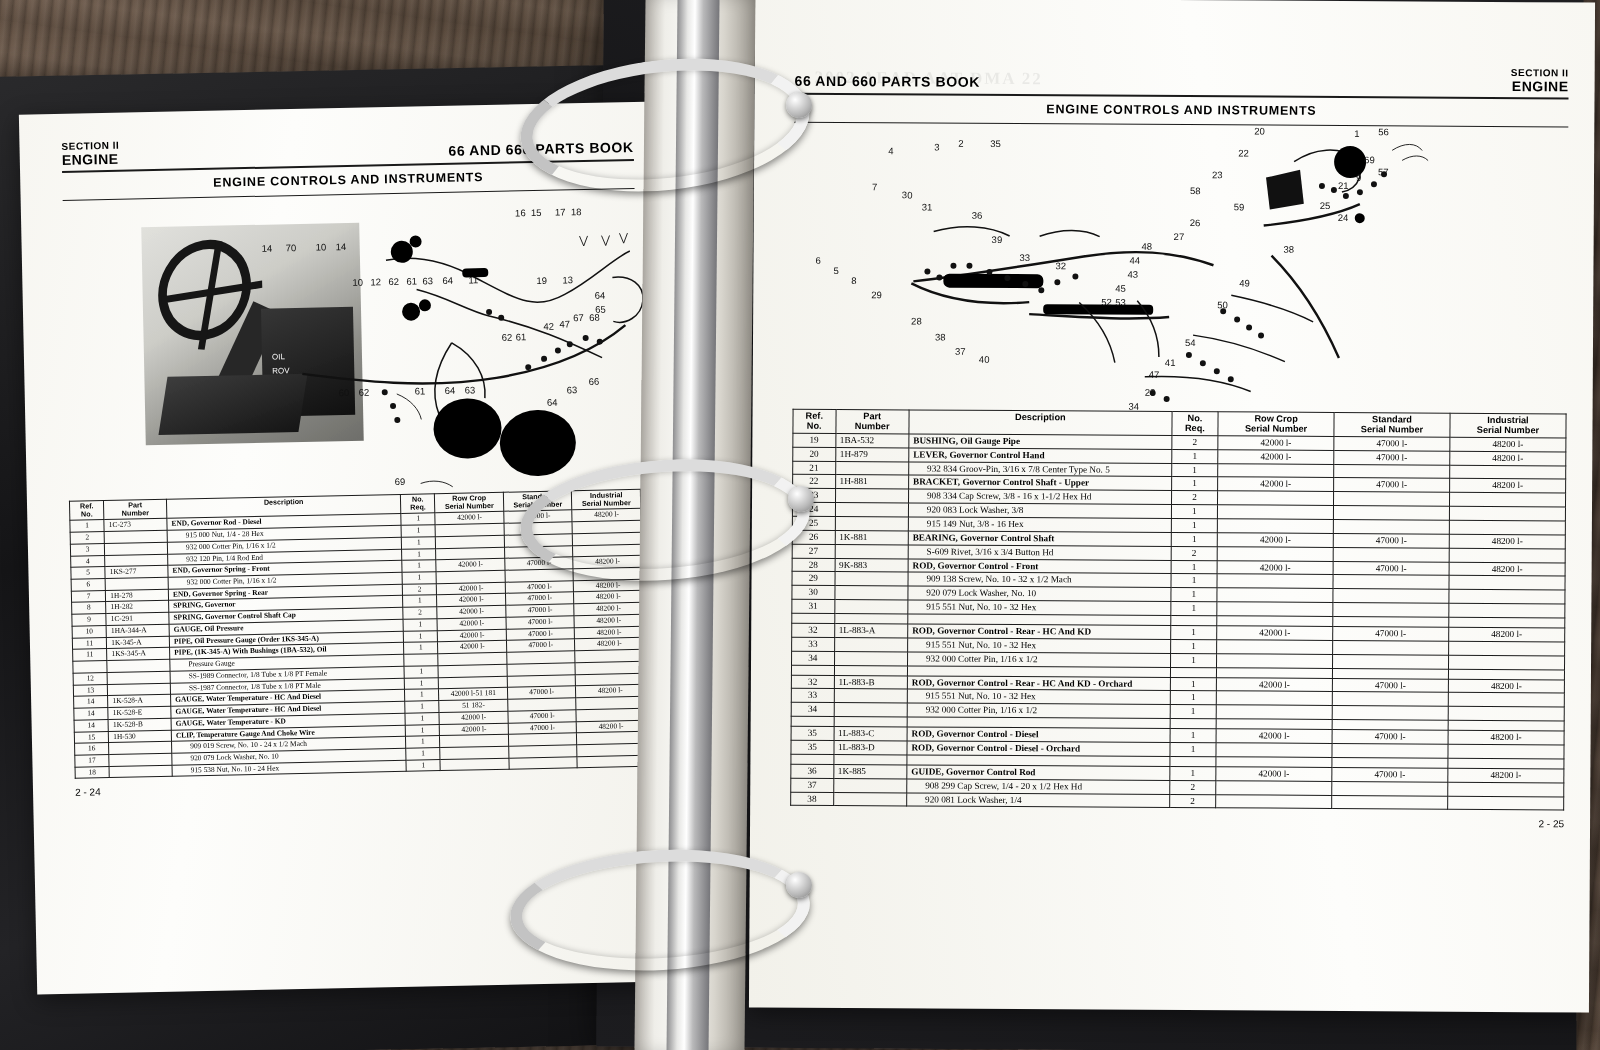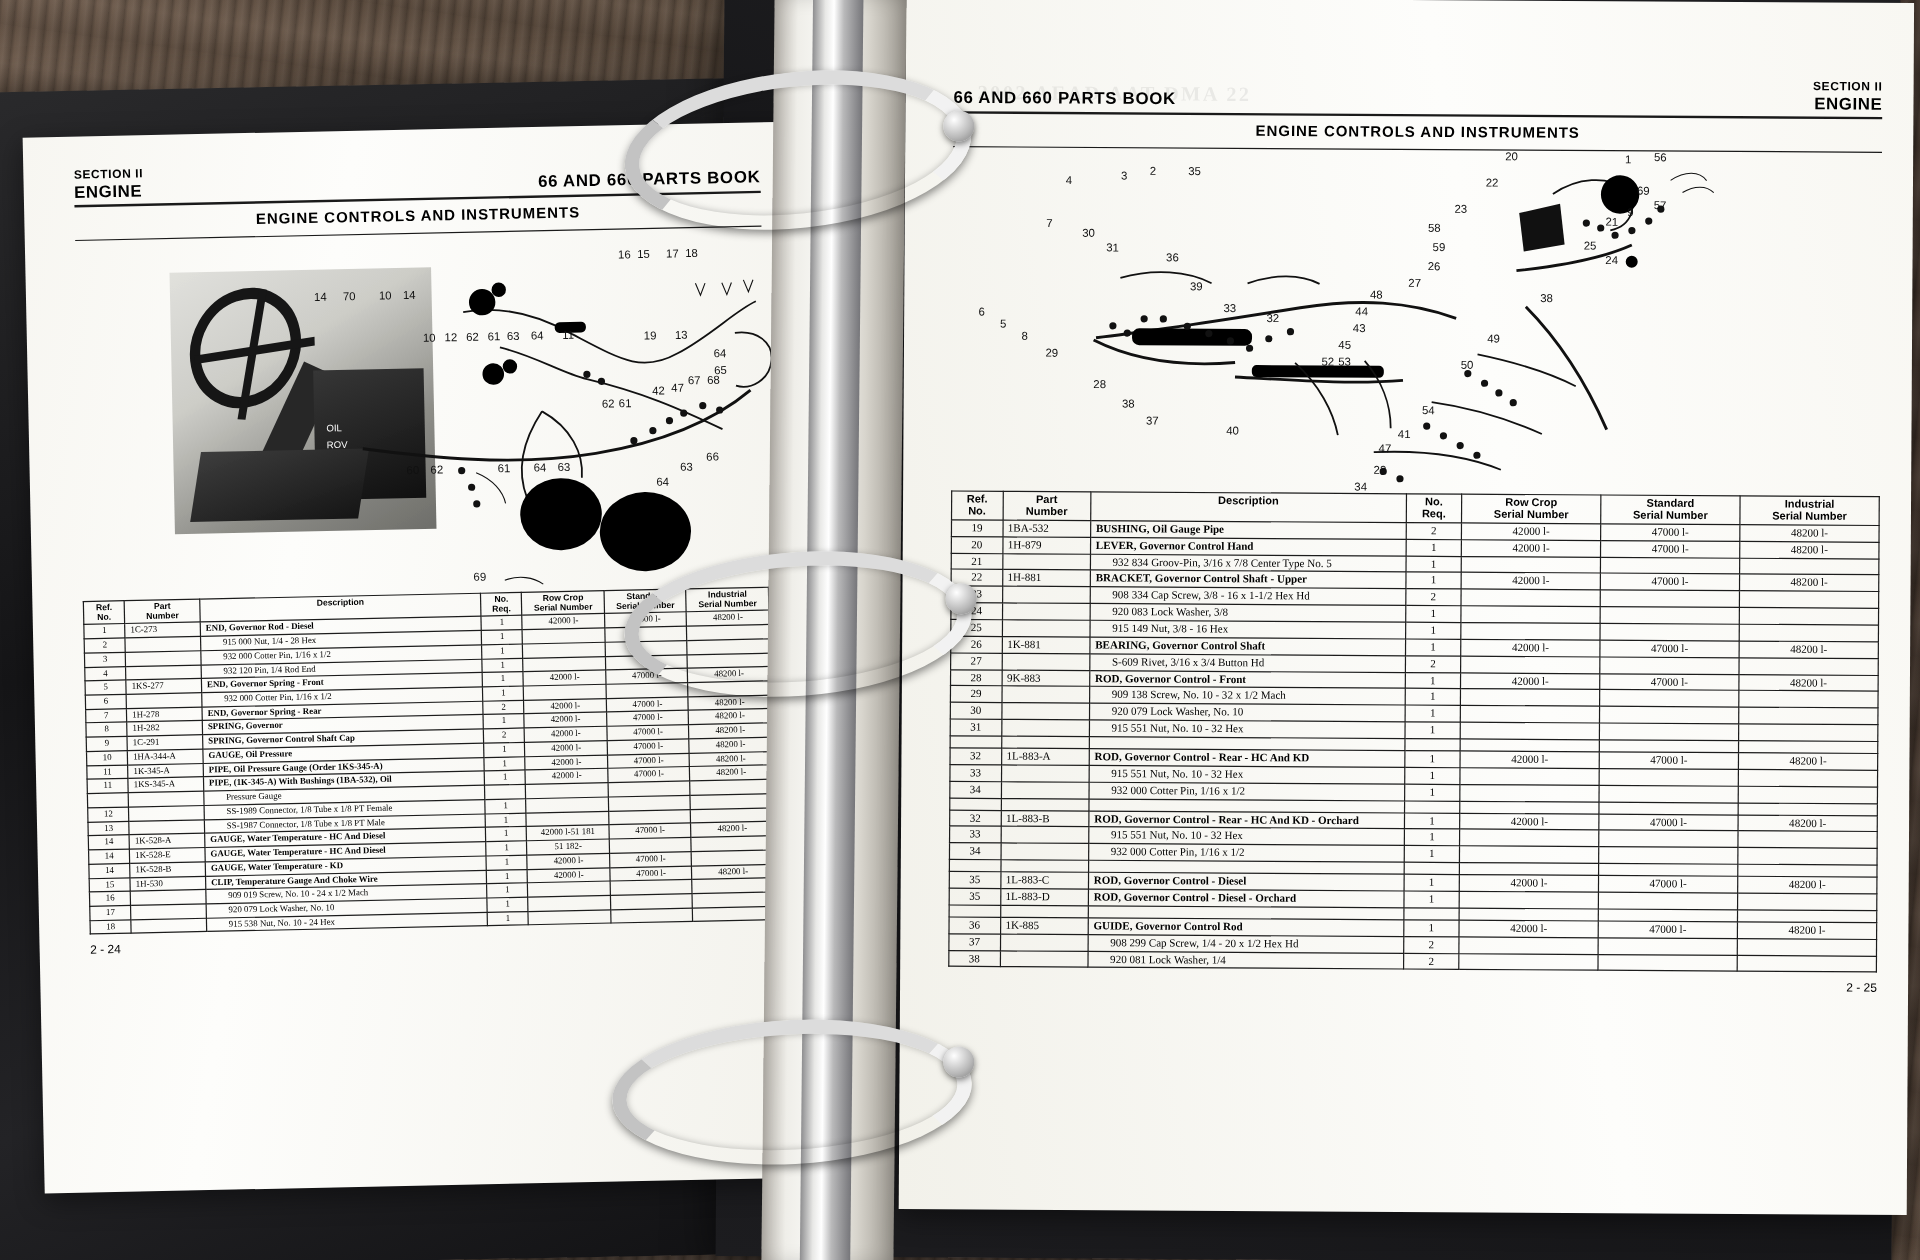--- a/index.html
+++ b/index.html
@@ -605,21 +605,21 @@
     <div class="callout" style="left:164px; top:14px;">2</div>
     <div class="callout" style="left:196px; top:14px;">35</div>
     <div class="callout" style="left:460px; top:0px;">20</div>
     <div class="callout" style="left:560px; top:2px;">1</div>
     <div class="callout" style="left:584px; top:0px;">56</div>
     <div class="callout" style="left:584px; top:16px;margin-top:24px;">57</div>
     <div class="callout" style="left:570px; top:28px;">69</div>
     <div class="callout" style="left:444px; top:22px;">22</div>
     <div class="callout" style="left:418px; top:44px;">23</div>
     <div class="callout" style="left:396px; top:60px;">58</div>
-    <div class="callout" style="left:372px; top:76px;padding-left:28px;">59</div>
+    <div class="callout" style="left:412px; top:76px;padding-left:28px;">59</div>
     <div class="callout" style="left:544px; top:54px;">21</div>
     <div class="callout" style="left:562px; top:46px;">9</div>
     <div class="callout" style="left:78px;  top:58px;">7</div>
     <div class="callout" style="left:108px; top:66px;">30</div>
     <div class="callout" style="left:128px; top:78px;">31</div>
     <div class="callout" style="left:396px; top:92px;">26</div>
     <div class="callout" style="left:380px; top:106px;">27</div>
     <div class="callout" style="left:526px; top:74px;">25</div>
     <div class="callout" style="left:544px; top:86px;">24</div>
     <div class="callout" style="left:178px; top:86px;">36</div>
@@ -636,21 +636,21 @@
     <div class="callout" style="left:322px; top:158px;">45</div>
     <div class="callout" style="left:446px; top:152px;">49</div>
     <div class="callout" style="left:78px;  top:166px;">29</div>
     <div class="callout" style="left:308px; top:172px;">52</div>
     <div class="callout" style="left:322px; top:172px;">53</div>
     <div class="callout" style="left:424px; top:174px;">50</div>
     <div class="callout" style="left:118px; top:192px;">28</div>
     <div class="callout" style="left:142px; top:208px;">38</div>
     <div class="callout" style="left:392px; top:212px;">54</div>
     <div class="callout" style="left:162px; top:222px;">37</div>
-    <div class="callout" style="left:186px; top:230px;margin-left:43px;">40</div>
+    <div class="callout" style="left:186px; top:230px;">40</div>
     <div class="callout" style="left:372px; top:232px;">41</div>
     <div class="callout" style="left:356px; top:244px;">47</div>
     <div class="callout" style="left:352px; top:262px;">23</div>
     <div class="callout" style="left:336px; top:276px;">34</div>
   </div>
 
   <table class="parts" id="right-table">
     <colgroup>
       <col style="width:5.5%">
         <col style="width:9.5%">

